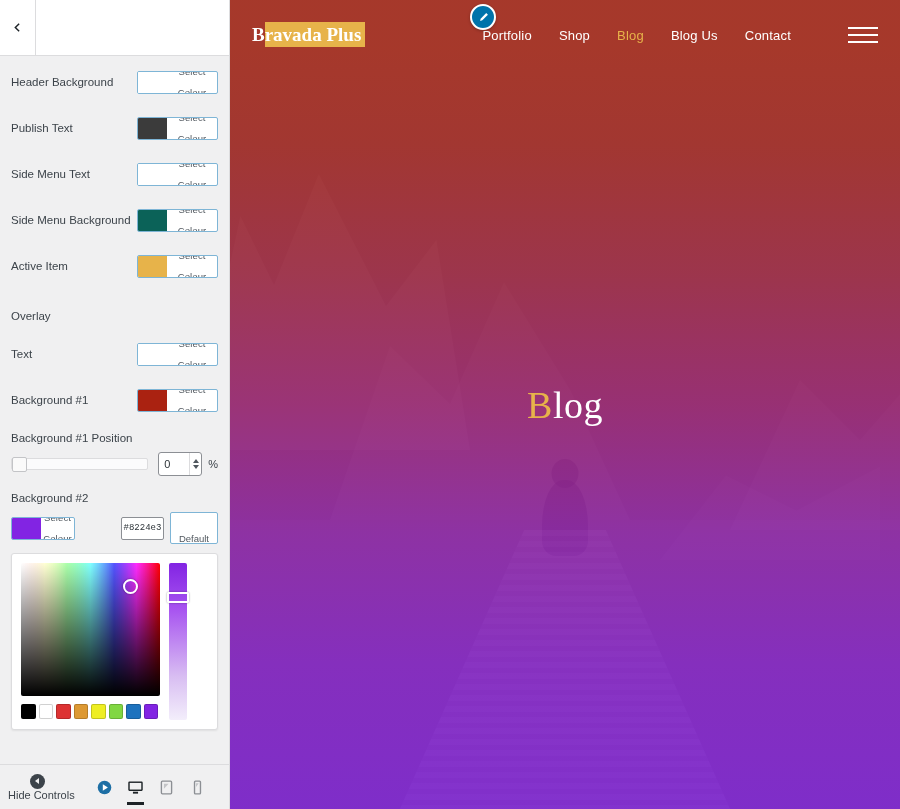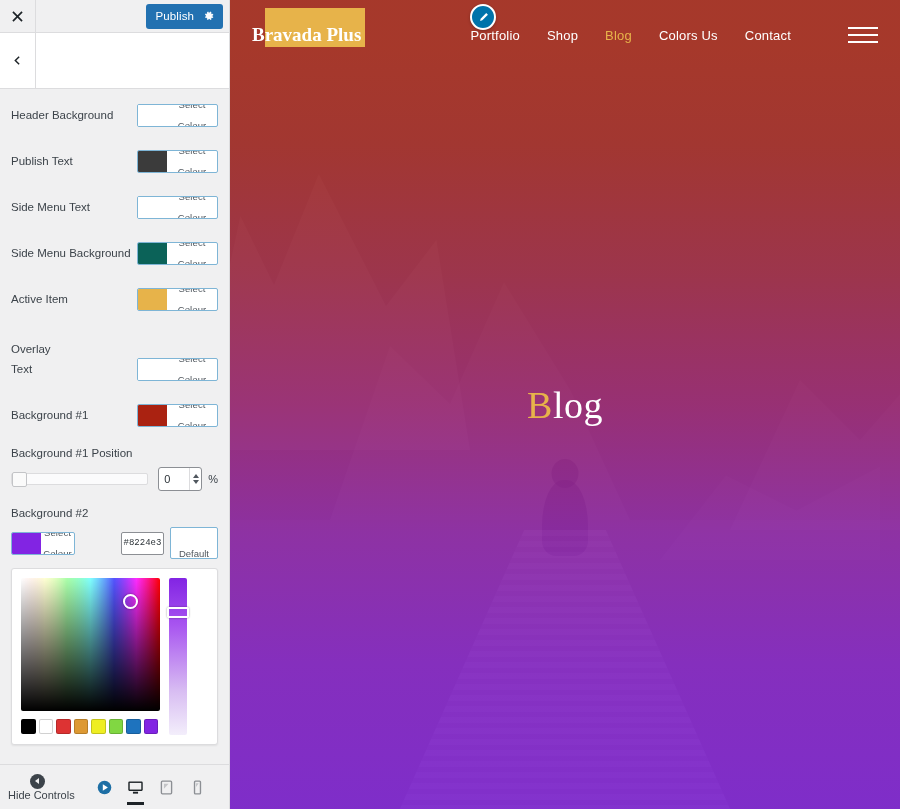--- a/index.html
+++ b/index.html
@@ -84,21 +84,21 @@
     background: #fff; cursor: pointer; overflow: hidden;
   }
   .swatch { width: 29px; height: 100%; flex: 0 0 29px; }
   .pick-label {
     flex: 1; text-align: center; font-size: 9.5px; color: #50575e;
     line-height: 21px; letter-spacing: .1px;
   }
 
   .section-label {
     font-size: 11.5px; color: #3c434a;
-    padding: 0 11px; 
+    padding: 0 11px; margin-bottom: 18px;
   }
   .hr-space { height: 12px; }
 
   
   .slider-title { font-size: 11.5px; color: #3c434a; padding: 0 11px; margin-bottom: 8px; }
   .slider-row { display: flex; align-items: center; padding: 0 11px; margin-bottom: 16px; }
   .track {
     position: relative; height: 12px; flex: 1;
     background: #fbfbfc; border: 1px solid #dcdcde; border-radius: 2px;
   }
@@ -244,21 +244,21 @@
 
   
   .site-header {
     position: absolute; left: 0; right: 0; top: 0; height: 70px;
     display: flex; align-items: center; padding: 0 22px;
   }
   .site-title {
     font-family: "Liberation Serif", serif; font-size: 19px; font-weight: 700;
     color: #fff; position: relative; z-index: 2; white-space: nowrap;
   }
-  .site-title .hl { background: #e7b34a; padding: 16px 4px 2px 0; }
+  .site-title .hl { background: #e7b34a; padding: 2px 4px 2px 0; }
   .edit-pin {
     position: absolute; left: 240px; top: 4px;
     width: 26px; height: 26px; border-radius: 50%;
     background: #0073aa; border: 2px solid #fff;
     display: flex; align-items: center; justify-content: center; cursor: pointer;
     box-shadow: 0 1px 3px rgba(0,0,0,.25);
   }
   .edit-pin svg { width: 13px; height: 13px; }
   .nav { margin-left: auto; display: flex; align-items: center; gap: 27px; }
   .nav a {
@@ -277,39 +277,20 @@
   }
   .page-title .b { color: #e7b34a; }
 </style>
 </head>
 <body>
 
 <div id="app">
 
   <div id="sidebar">
 
-    <div class="cust-topbar">
-      <div class="close-btn">
-        <svg viewBox="0 0 20 20">
-          <path d="M3 3 L17 17 M17 3 L3 17" stroke="#1d2327" stroke-width="2.6" fill="none"></path>
-        </svg>
-      </div>
-      <div class="topbar-spacer"></div>
-      <div class="publish-wrap">
-        <div class="publish-btn">
-          <span>Publish</span>
-          <span class="gear-ico">
-            <svg viewBox="0 0 20 20" fill="#fff">
-              <path d="M10 6.6a3.4 3.4 0 100 6.8 3.4 3.4 0 000-6.8zm0 5.2a1.8 1.8 0 110-3.6 1.8 1.8 0 010 3.6z"></path>
-              <path d="M17.3 11.6l-1.5-.6a6 6 0 000-2l1.5-.6-.9-2.2-1.5.6a6 6 0 00-1.4-1.4l.6-1.5L11.9 2.7l-.6 1.5a6 6 0 00-2 0l-.6-1.5-2.2.9.6 1.5a6 6 0 00-1.4 1.4l-1.5-.6-.9 2.2 1.5.6a6 6 0 000 2l-1.5.6.9 2.2 1.5-.6a6 6 0 001.4 1.4l-.6 1.5 2.2.9.6-1.5a6 6 0 002 0l.6 1.5 2.2-.9-.6-1.5a6 6 0 001.4-1.4l1.5.6z" opacity=".95"></path>
-            </svg>
-          </span>
-        </div>
-      </div>
-    </div>
 
     <div class="panel-head">
       <div class="back-btn">
         <svg viewBox="0 0 20 20">
           <path d="M13 3 L6 10 L13 17" stroke="#1d2327" stroke-width="2.6" fill="none"></path>
         </svg>
       </div>
     </div>
 
     <div class="panel-body">
@@ -472,21 +453,21 @@
       </div>
       <div class="edit-pin">
         <svg viewBox="0 0 20 20">
           <path d="M14.2 3.2l2.6 2.6-8.6 8.6-3.4.8.8-3.4z" fill="#fff"></path>
         </svg>
       </div>
       <div class="nav">
         <a>Portfolio</a>
         <a>Shop</a>
         <a class="active">Blog</a>
-        <a>Colors Us</a>
+        <a>Blog Us</a>
         <a>Contact</a>
         <div class="burger">
           <i></i>
             <i></i>
             <i></i>
         </div>
       </div>
     </div>
 
     <div class="page-title">

